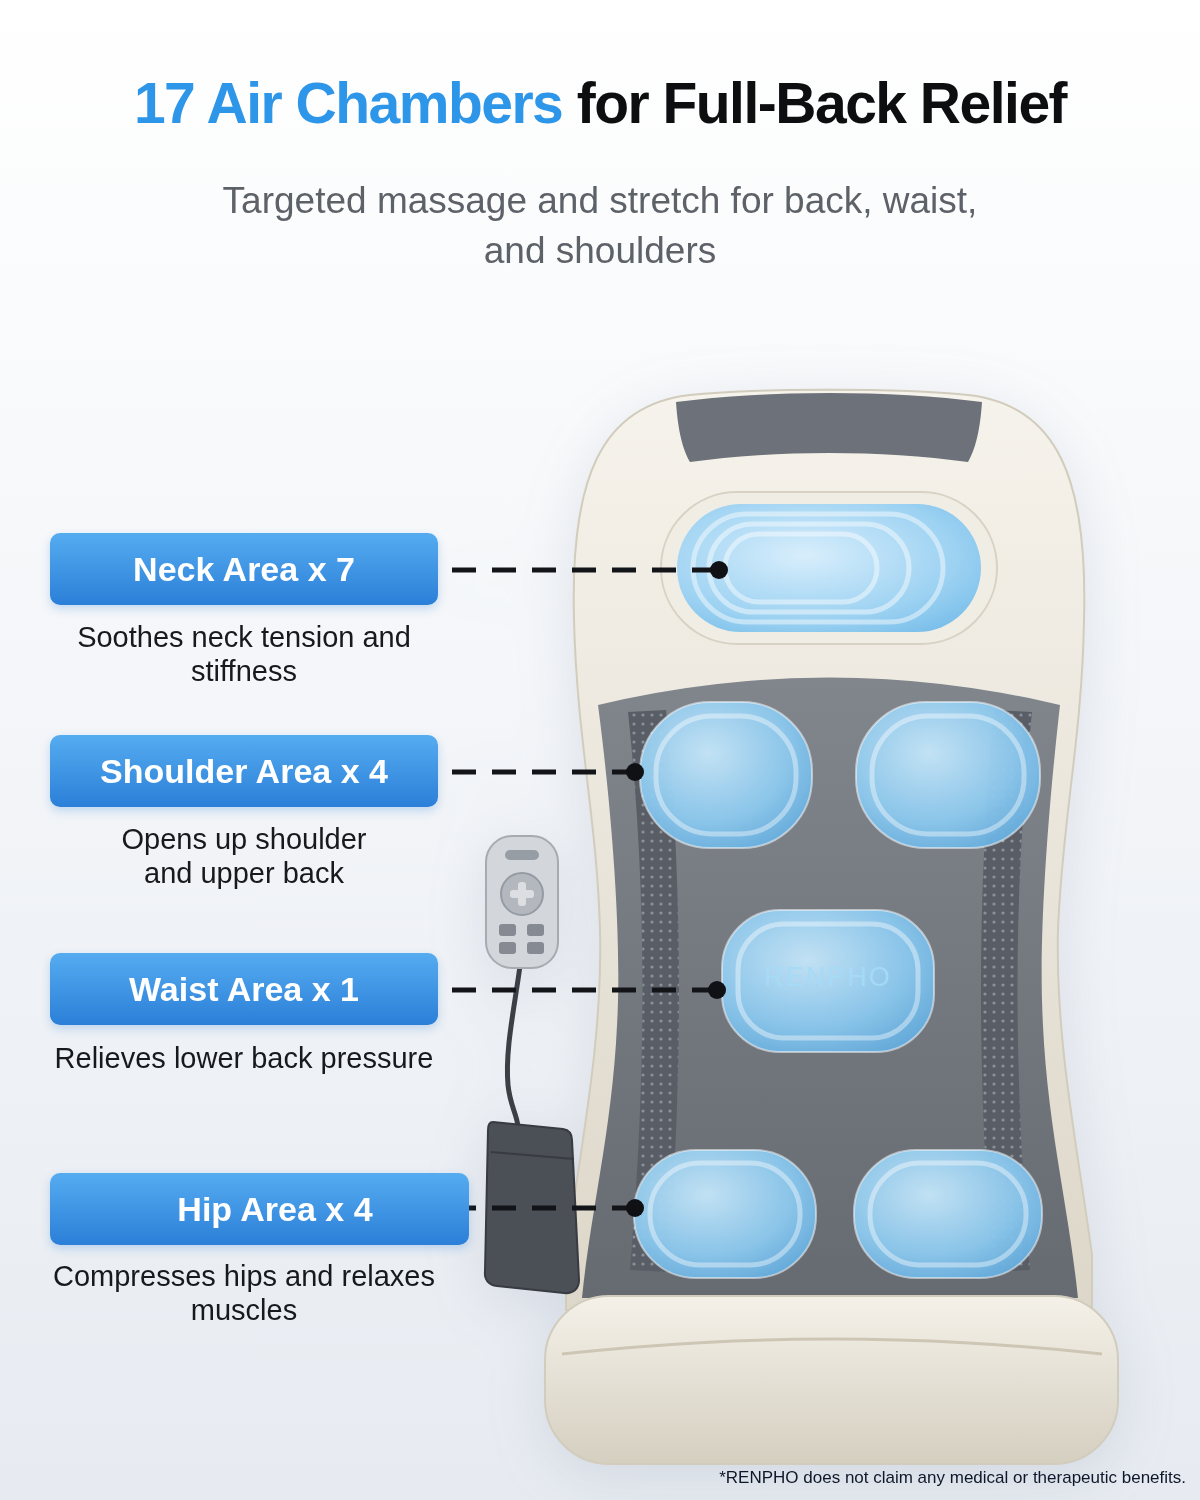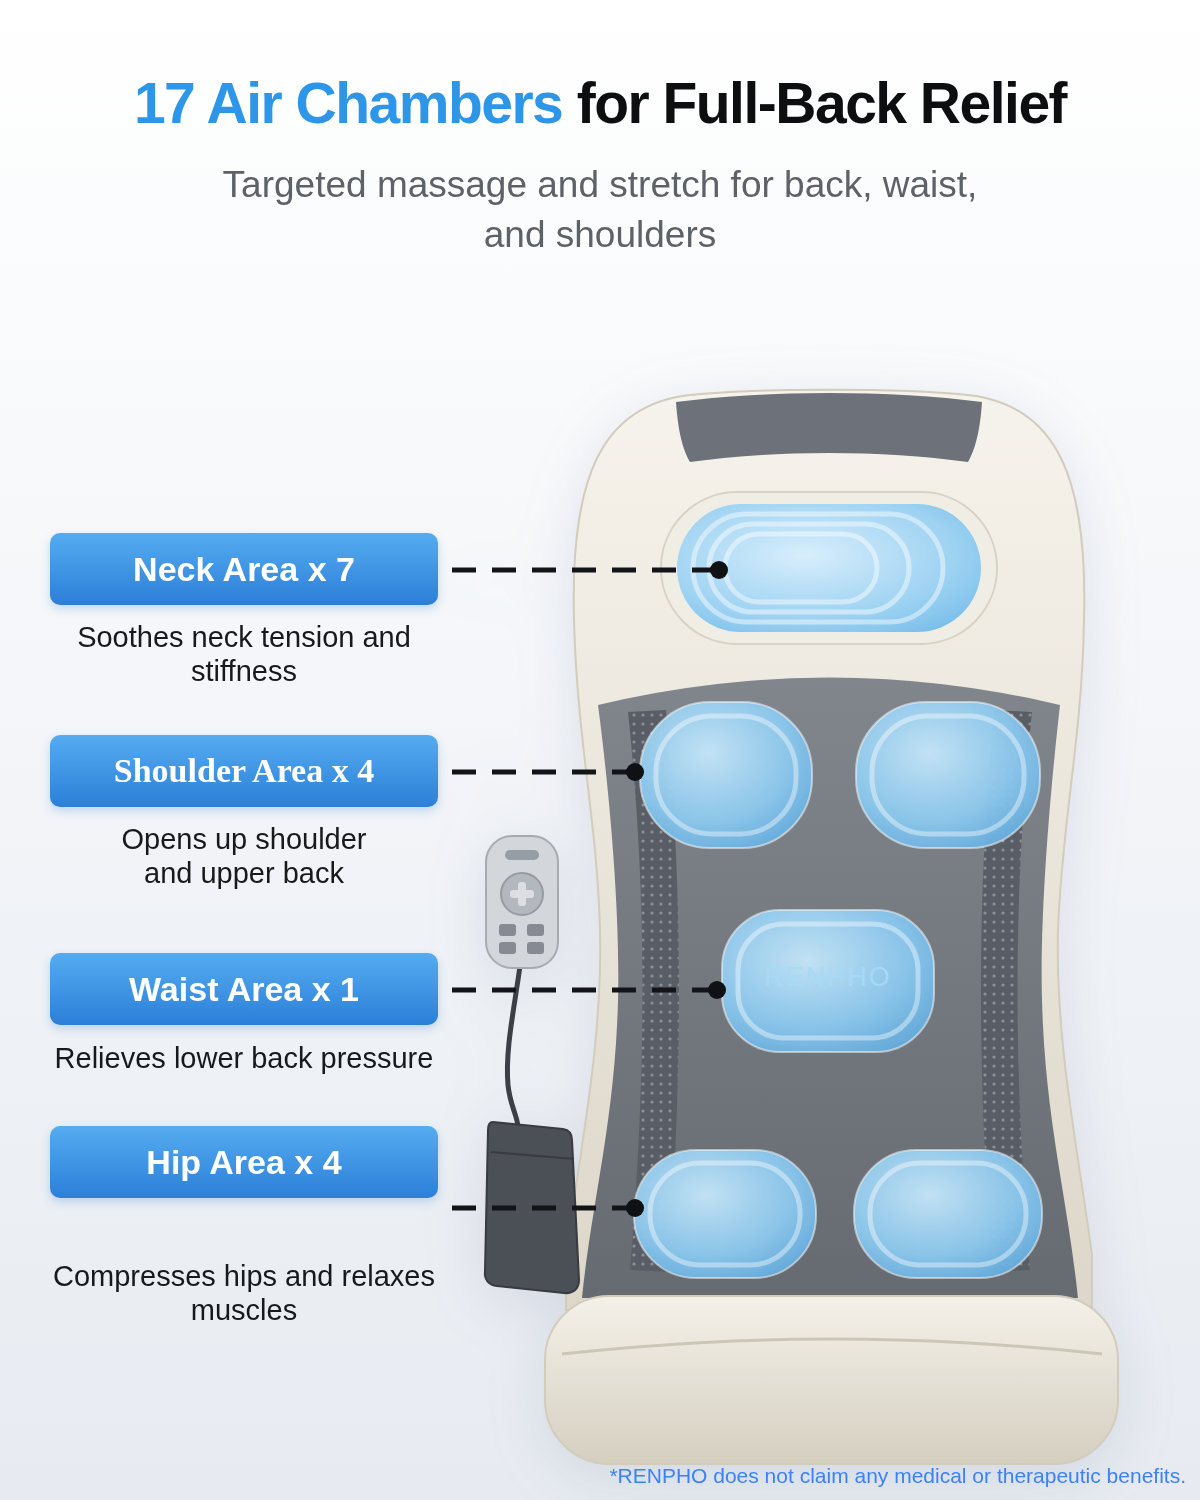--- a/index.html
+++ b/index.html
@@ -12,60 +12,60 @@
   .page { position: absolute; inset: 0; width: 1200px; height: 1500px; }
 
   .page-title {
     position: absolute; top: 72px; left: 0; width: 1200px;
     text-align: center; font-size: 57px; font-weight: 700;
     letter-spacing: -1.5px; color: #0d0e10; line-height: 1.1;
   }
   .page-title .hl { color: #2e96e8; }
 
   .subtitle {
-    position: absolute; top: 160px; left: 0; width: 1200px;
+    position: absolute; top: 176px; left: 0; width: 1200px;
     text-align: center; font-size: 37px; font-weight: 400;
     color: #5d6269; line-height: 1.35; white-space: pre-line;
   }
 
   .illustration { position: absolute; top: 0; left: 0;
     filter: drop-shadow(0 12px 28px rgba(90,110,140,0.15)); }
 
   .callout {
     position: absolute; left: 50px; width: 388px; height: 72px;
     border-radius: 10px;
     background: linear-gradient(180deg, #55acf0 0%, #2b7fd8 100%);
     color: #ffffff; font-size: 34px; font-weight: 600;
     display: flex; align-items: center; justify-content: center;
     box-shadow: 0 4px 10px rgba(43,127,216,0.25);
   }
   .callout.c0 { top: 533px; }
-  .callout.c1 { top: 735px; font-family: Liberation Serif, serif; }
+  .callout.c1 { top: 735px; }
   .callout.c2 { top: 953px; }
-  .callout.c3 { top: 1126px; }
+  .callout.c3 { top: 1173px; padding-left: 31px; }
 
   .caption {
     position: absolute; left: 28px; width: 432px;
     text-align: center; font-size: 29px; font-weight: 500;
     color: #17191c; line-height: 1.18; white-space: pre-line;
   }
   .caption.p0 { top: 620px; }
   .caption.p1 { top: 822px; }
   .caption.p2 { top: 1041px; text-align: center; }
   .caption.p3 { top: 1259px; }
 
   .watermark {
     position: absolute; left: 743px; top: 962px; width: 170px;
     text-align: center; font-size: 27px; font-weight: 400;
     letter-spacing: 2px; color: rgba(165, 218, 247, 0.95);
   }
 
   .disclaimer {
     position: absolute; right: 14px; bottom: 12px;
-    font-size: 21px; color: #3b82f6; font-weight: 400;
+    font-size: 17px; color: #0f172a; font-weight: 400;
   }
 </style>
 </head>
 <body>
 
 <div class="page">
 
   <svg class="illustration" width="1200" height="1500" viewBox="0 0 1200 1500" xmlns="http://www.w3.org/2000/svg">
     <defs>
       <linearGradient id="creamGrad" x1="0" y1="0" x2="0" y2="1">

